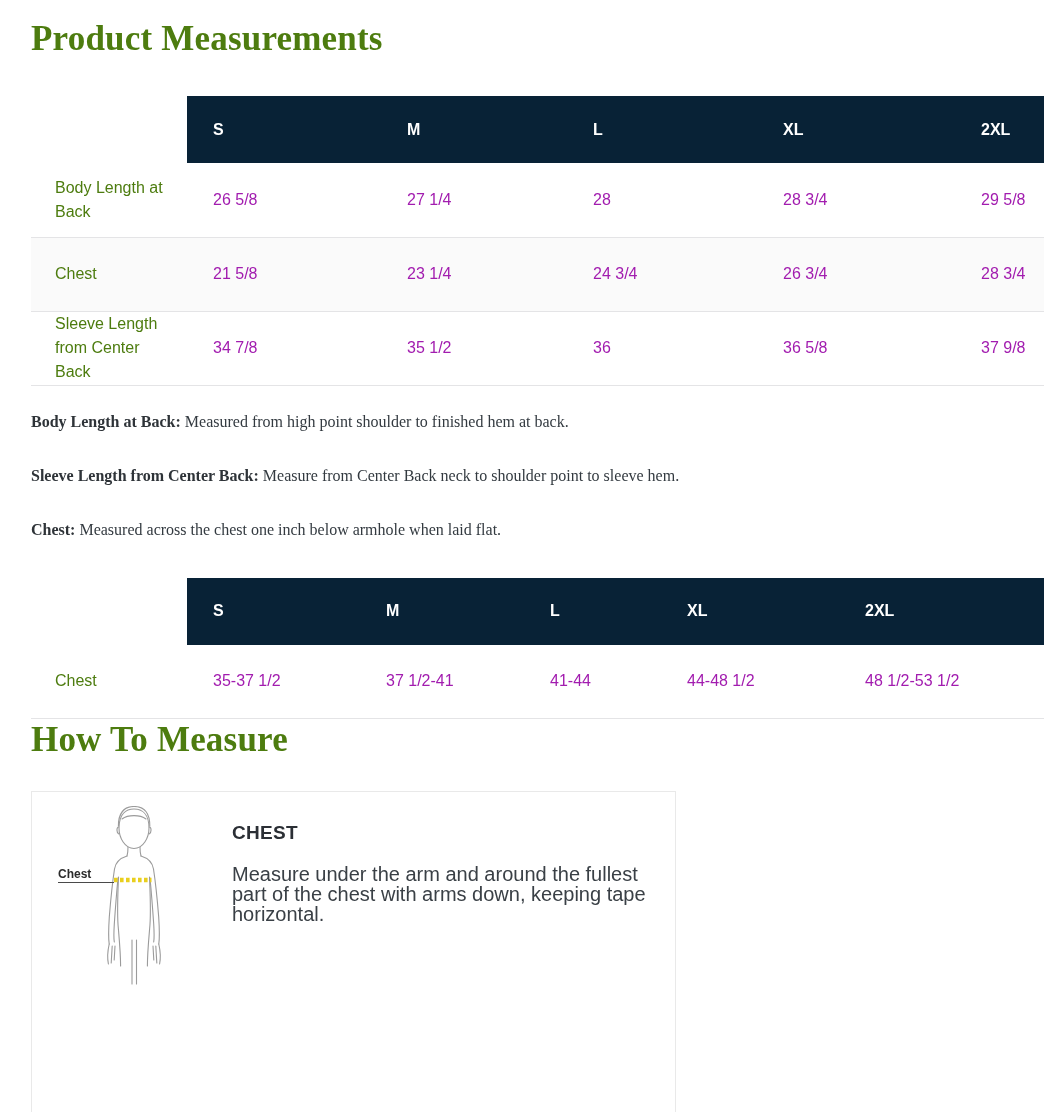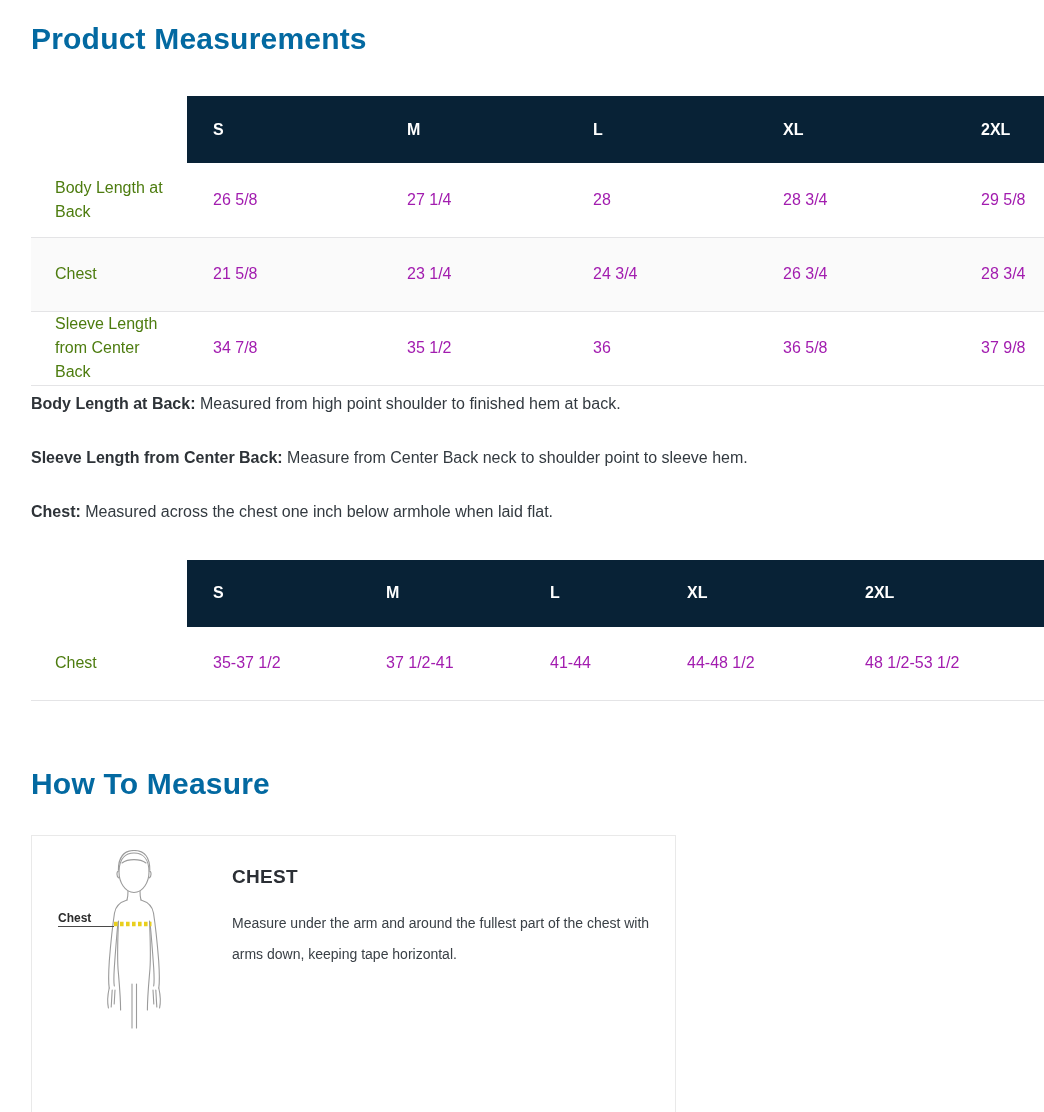--- a/index.html
+++ b/index.html
@@ -1,30 +1,30 @@
 <!DOCTYPE html>
 <html><head>
 <meta charset="utf-8">
 <style>
   * { margin:0; padding:0; box-sizing:border-box; }
   html, body { width:1044px; height:1112px; overflow:hidden; background:#ffffff; }
   body { font-family:"Liberation Sans", sans-serif; color:#333a40; }
   .page { padding-left:31px; width:1044px; }
 
   h2.section-title {
-    font-family:Liberation Sans, sans-serif;
+    font-family:Liberation Serif, serif;
     font-weight:700;
-    font-size:30px;
+    font-size:35px;
     line-height:42px;
-    color:#0369a1;
+    color:#4d7c0f;
     letter-spacing:0.2px;
   }
   .title-measurements { padding-top:18px; }
   .title-size-chart { margin-top:30px; }
-  .title-how-to { margin-top:62px; }
+  .title-how-to { }
 
   table.size-table {
     border-collapse:collapse;
     table-layout:fixed;
     width:1013px;
     font-size:16px;
     margin-top:36px;
   }
   table.size-table thead th {
     background:#082236;
@@ -47,21 +47,21 @@
     vertical-align:middle;
     line-height:24px;
   }
   table.size-table tbody td {
     padding:0 8px 0 26px;
     vertical-align:middle;
     color:#a21caf;
     line-height:24px;
   }
 
-  .notes { margin-top:6px; }
+  .notes { margin-top:24px;font-family:Liberation Serif, serif; }
   .notes p { font-size:16px; line-height:24px; margin-bottom:30px; color:#333a40; }
   .notes b { color:#2e3338; }
 
   .measure-card {
     margin-top:30px;
     width:645px;
     border:1px solid #e9e9e9;
     background:#ffffff;
     padding:14px 20px 40px 20px;
     display:flex;
@@ -71,22 +71,22 @@
   .figure-wrap { width:150px; flex:0 0 150px; }
   .measure-card-text { padding-top:16px; }
   .measure-card-title {
     font-size:19px;
     font-weight:700;
     color:#2b2f35;
     letter-spacing:0.3px;
   }
   .measure-card-desc {
     margin-top:20px;
-    font-size:14px;
-    line-height:31px;
+    font-size:20px;
+    line-height:20px;
     color:#3a4046;
     max-width:432px;
   }
 </style>
 </head>
 <body>
 
 <main class="page">
 
   <h2 class="section-title title-measurements">Product Measurements</h2>

